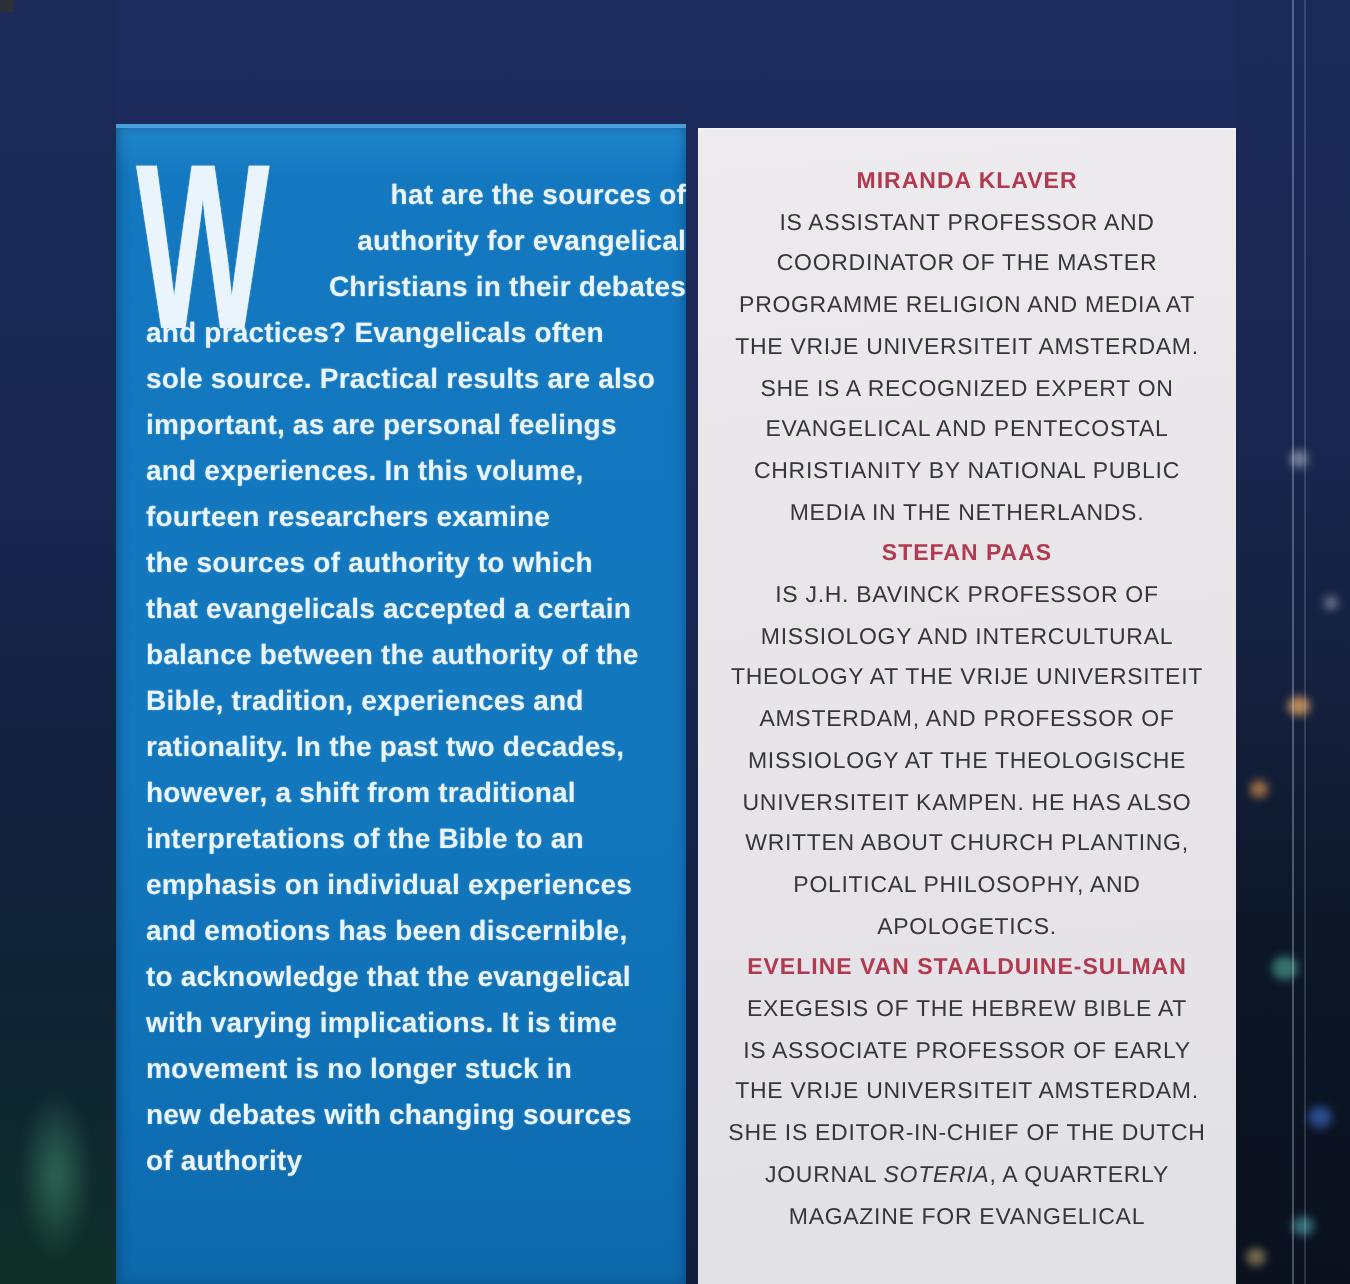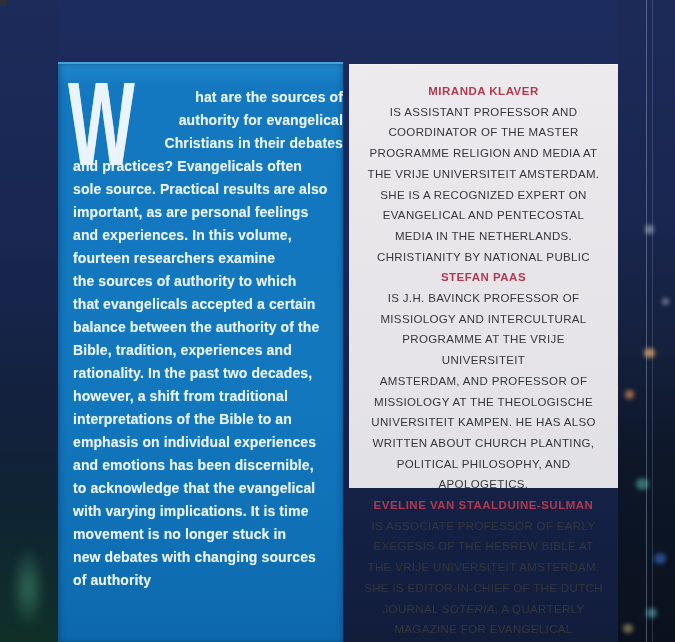--- a/index.html
+++ b/index.html
@@ -54,21 +54,21 @@
   .blurb{
     position:absolute; left:15px; top:22px; right:0;
     font-size:14px; font-weight:bold; line-height:23px; letter-spacing:.1px;
     color:var(--blue-text,#e9f4fc); white-space:nowrap;
     text-shadow:0 0 1px rgba(210,235,250,.45);
   }
   .blurb .ln.indent{padding-left:66px;text-align:right;}
 
   
   .panel-paper{
-    position:absolute; left:349px; top:64px; width:269px; height:424px;
+    position:absolute; left:349px; top:64px; width:269px; height:578px;
     background:linear-gradient(175deg,#edebee 0%,#e9e6ea 35%,#e6e4e8 65%,#e1e0e5 100%);
     border-top:1px solid #f4f1f3;
     box-sizing:border-box;
   }
   .bios{
     position:absolute; left:10px; right:10px; top:16px;
     text-align:center; font-size:11.5px; line-height:20.7px; letter-spacing:.35px;
     color:var(--bio-text,#35363c);
   }
   .bio + .bio{}
@@ -129,39 +129,39 @@
   <div class="panel-paper">
     <div class="bios">
         <div class="bio">
           <div class="bio-name">MIRANDA KLAVER</div>
           <div class="bio-line">IS ASSISTANT PROFESSOR AND</div>
           <div class="bio-line">COORDINATOR OF THE MASTER</div>
           <div class="bio-line">PROGRAMME RELIGION AND MEDIA AT</div>
           <div class="bio-line">THE VRIJE UNIVERSITEIT AMSTERDAM.</div>
           <div class="bio-line">SHE IS A RECOGNIZED EXPERT ON</div>
           <div class="bio-line">EVANGELICAL AND PENTECOSTAL</div>
+          <div class="bio-line">CHRISTIANITY BY NATIONAL PUBLIC</div>
           <div class="bio-line">MEDIA IN THE NETHERLANDS.</div>
-          <div class="bio-line">CHRISTIANITY BY NATIONAL PUBLIC</div>
         </div>
         <div class="bio">
           <div class="bio-name">STEFAN PAAS</div>
           <div class="bio-line">IS J.H. BAVINCK PROFESSOR OF</div>
           <div class="bio-line">MISSIOLOGY AND INTERCULTURAL</div>
-          <div class="bio-line">PROGRAMME AT THE VRIJE UNIVERSITEIT</div>
+          <div class="bio-line">THEOLOGY AT THE VRIJE UNIVERSITEIT</div>
           <div class="bio-line">AMSTERDAM, AND PROFESSOR OF</div>
           <div class="bio-line">MISSIOLOGY AT THE THEOLOGISCHE</div>
           <div class="bio-line">UNIVERSITEIT KAMPEN. HE HAS ALSO</div>
           <div class="bio-line">WRITTEN ABOUT CHURCH PLANTING,</div>
           <div class="bio-line">POLITICAL PHILOSOPHY, AND</div>
           <div class="bio-line">APOLOGETICS.</div>
         </div>
         <div class="bio">
           <div class="bio-name">EVELINE VAN STAALDUINE-SULMAN</div>
+          <div class="bio-line">EXEGESIS OF THE HEBREW BIBLE AT</div>
           <div class="bio-line">IS ASSOCIATE PROFESSOR OF EARLY</div>
-          <div class="bio-line">EXEGESIS OF THE HEBREW BIBLE AT</div>
           <div class="bio-line">THE VRIJE UNIVERSITEIT AMSTERDAM.</div>
           <div class="bio-line">SHE IS EDITOR-IN-CHIEF OF THE DUTCH</div>
           <div class="bio-line"><span>JOURNAL </span><i>SOTERIA</i><span>, A QUARTERLY</span></div>
           <div class="bio-line">MAGAZINE FOR EVANGELICAL</div>
         </div>
       </div>
   </div>
 
 </div>
 

